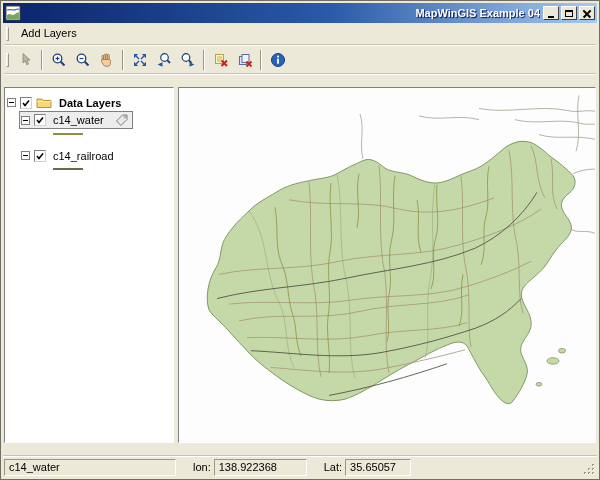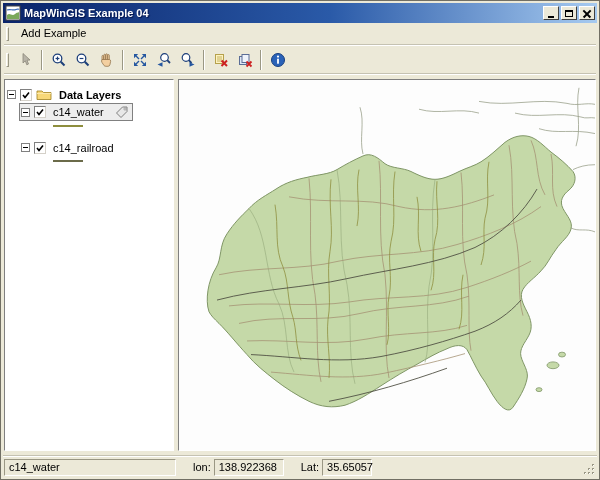--- a/index.html
+++ b/index.html
@@ -7,20 +7,21 @@
   .window {
     width:600px; height:480px;
     background:#ece9d8;
     border:1px solid #716f64;
     outline:1px solid #0a246a;
     padding:2px;
     display:flex; flex-direction:column;
     font-family:"Liberation Sans", sans-serif;
     font-size:11px; color:#000;
     position:relative;
+    text-align:right;
   }
   
   .titlebar {
     height:20px; flex:0 0 20px;
     background:linear-gradient(to right,#0a246a 0%,#2a5aa8 55%,#a6caf0 100%);
     display:flex; align-items:center; padding:0 2px; gap:3px;
   }
   .titlebar .title { color:#fff; font-weight:bold; font-size:11px; flex:1;
     text-shadow:1px 1px 1px #00114a; white-space:nowrap; overflow:hidden; }
   .app-icon { width:16px; height:16px; display:flex; }
@@ -41,21 +42,21 @@
   .bargrip { width:3px; height:14px; margin:0 4px 0 1px;
     border:1px solid; border-color:#fff #9a9784 #9a9784 #fff; }
   .menu-item { padding:2px 8px 3px 8px; cursor:default; }
   .etch { height:2px; flex:0 0 2px; border-top:1px solid #c5c2b2; border-bottom:1px solid #fff; margin:0 1px; }
   
   .toolbar { height:27px; flex:0 0 27px; display:flex; align-items:center; padding:1px 2px; gap:1px; }
   .tbtn { width:23px; height:22px; display:flex; align-items:center; justify-content:center; border:1px solid transparent; }
   .tbtn svg { width:16px; height:16px; }
   .tsep { width:2px; height:20px; border-left:1px solid #9a9784; border-right:1px solid #fff; margin:0 3px; }
   
-  .content { flex:1; display:flex; min-height:0; padding:4px 1px; }
+  .content { flex:1; display:flex; min-height:0; padding:12px 1px; }
   .tree-panel { width:170px; flex:0 0 170px; background:#fff;
     border:1px solid; border-color:#808080 #fff #fff #808080; overflow:hidden; padding:6px 2px; }
   .splitter { width:4px; flex:0 0 4px; cursor:ew-resize; }
   .map-panel { flex:1; background:#fdfdfd;
     border:1px solid; border-color:#808080 #fff #fff #808080; position:relative; overflow:hidden; }
   .map-panel svg { position:absolute; inset:0; width:100%; height:100%; }
   
   .trow { display:flex; align-items:center; min-height:17px; }
   .titem { margin-left:12px; }
   .expander { width:9px; height:9px; flex:0 0 9px; border:1px solid #808080; background:#fff;
@@ -75,22 +76,22 @@
   .legend-water { width:30px; height:2px; background:#8e8e3e; }
   .legend-rail  { width:30px; height:2px; background:#6b6b4a; }
   .legend-fill  { width:28px; height:13px; background:#c5d9a8; border:1px solid #7e9465; }
   
   .statusbar { height:22px; flex:0 0 22px; display:flex; align-items:center;
     border-top:1px solid #c5c2b2; box-shadow:inset 0 1px 0 #fff; padding:2px 1px 1px 1px; }
   .spanel { height:17px; border:1px solid; border-color:#9a9784 #fff #fff #9a9784;
     display:flex; align-items:center; padding:0 4px; white-space:nowrap; }
   .spanel.layer { width:172px; }
   .slabel { margin:0 3px 0 9px;padding-left:8px; }
-  .spanel.lon { width:70px; }
-  .spanel.lat { width:50px; }
+  .spanel.lon { width:93px; }
+  .spanel.lat { width:66px; }
   .resize-grip { margin-left:auto; align-self:flex-end; width:13px; height:13px; display:flex; }
 </style>
 </head>
 <body>
 
 <div class="window">
 
   <div class="titlebar">
     <span class="app-icon">
       <svg viewBox="0 0 16 16">
@@ -111,21 +112,21 @@
           <span class="glyph-close">
             <span></span>
             <span></span>
           </span>
         </span>
     </span>
   </div>
 
   <div class="menubar">
     <span class="bargrip"></span>
-    <span class="menu-item">Add Example</span>
+    <span class="menu-item">Add Layers</span>
   </div>
   <div class="etch"></div>
 
   <div class="toolbar">
     <span class="bargrip"></span>
 
     <span class="tbtn">
       <svg viewBox="0 0 16 16">
         <path d="M5 1.5 L5 11 L7.3 8.8 L8.8 12.8 L10.5 12 L9 8.2 L12 8 Z" fill="#b8b4a8" stroke="#8a8678" stroke-width="0.8"></path>
       </svg>

